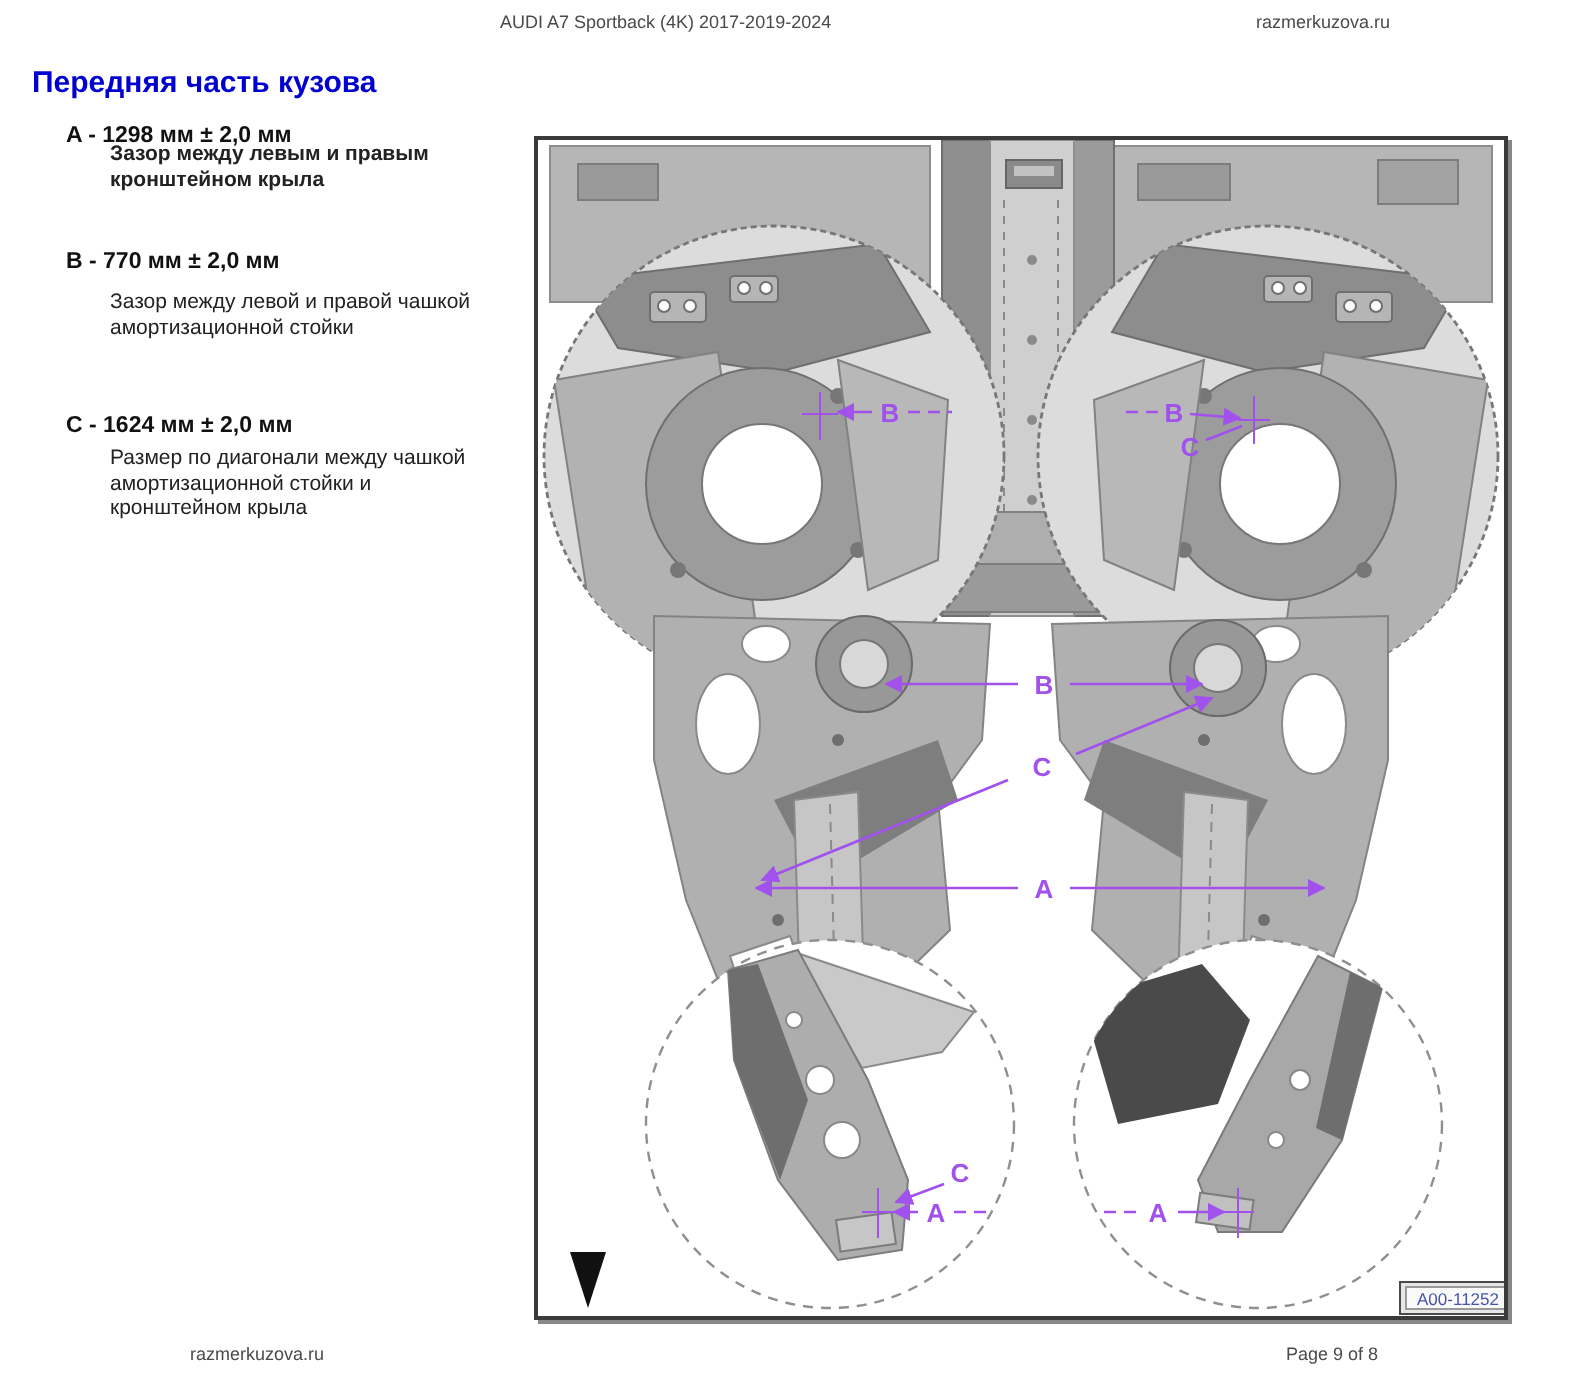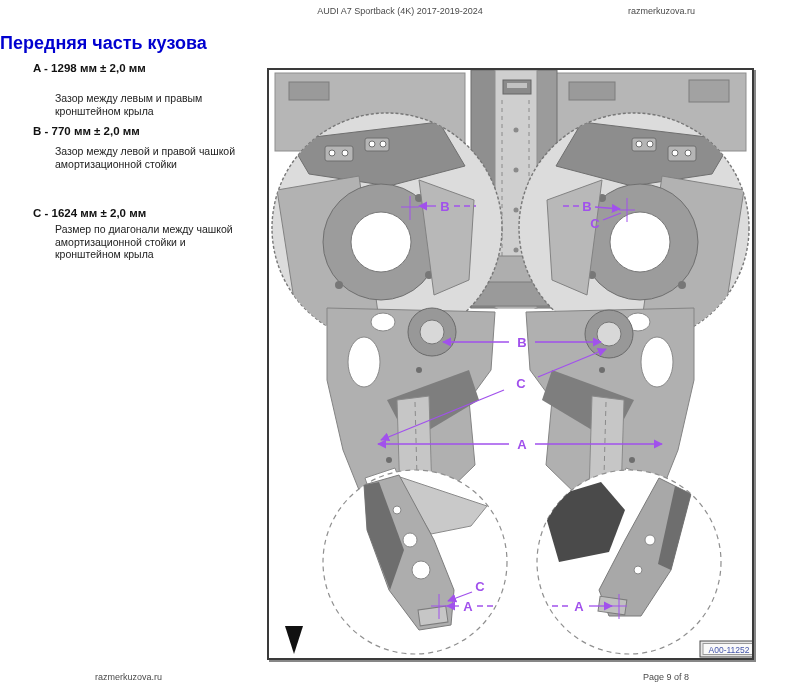--- a/index.html
+++ b/index.html
@@ -7,28 +7,28 @@
     --dim:#a151ec;
     --ink:#1c1c1c;
     --muted:#4a4a4a;
   }
   *{margin:0;padding:0;box-sizing:border-box;}
   html,body{background:#fff;}
   body{
     width:794px;height:693px;position:relative;overflow:hidden;
     font-family:"Liberation Sans","DejaVu Sans",sans-serif;color:var(--ink);
   }
-  .hdr-center{position:absolute;left:250px;top:6px;width:300px;text-align:center;
+  .hdr-center{position:absolute;left:250px;top:6px;width:300px;text-align:left;
     font-size:9px;color:#4a4a4a;}
   .hdr-right{position:absolute;left:628px;top:6px;font-size:9px;color:#4a4a4a;}
-  .page-title{position:absolute;left:0;top:33px;font-size:18px;font-weight:bold;
+  .page-title{position:absolute;left:16px;top:33px;font-size:15px;font-weight:bold;
     color:var(--accent-blue);}
   .meas-head{position:absolute;left:33px;font-size:11.5px;font-weight:bold;color:#111;}
   .meas-desc{position:absolute;left:55px;width:188px;font-size:10.5px;line-height:12.5px;color:#222;}
-  .mh-a{top:62px;} .md-a{top:92px;}
+  .mh-a{top:62px;} .md-a{top:71px;font-weight:bold;}
   .mh-b{top:125px;} .md-b{top:145px;}
   .mh-c{top:207px;} .md-c{top:223px;}
   .diagram-frame{
     position:absolute;left:267px;top:68px;width:487px;height:592px;
     border:2px solid #3a3a3a;background:#fff;
     box-shadow:2px 2px 0 rgba(70,70,70,.65);
   }
   .ftr-left{position:absolute;left:95px;top:672px;font-size:9px;color:#4a4a4a;}
   .ftr-right{position:absolute;left:643px;top:672px;font-size:9px;color:#4a4a4a;}
   svg{display:block;}

